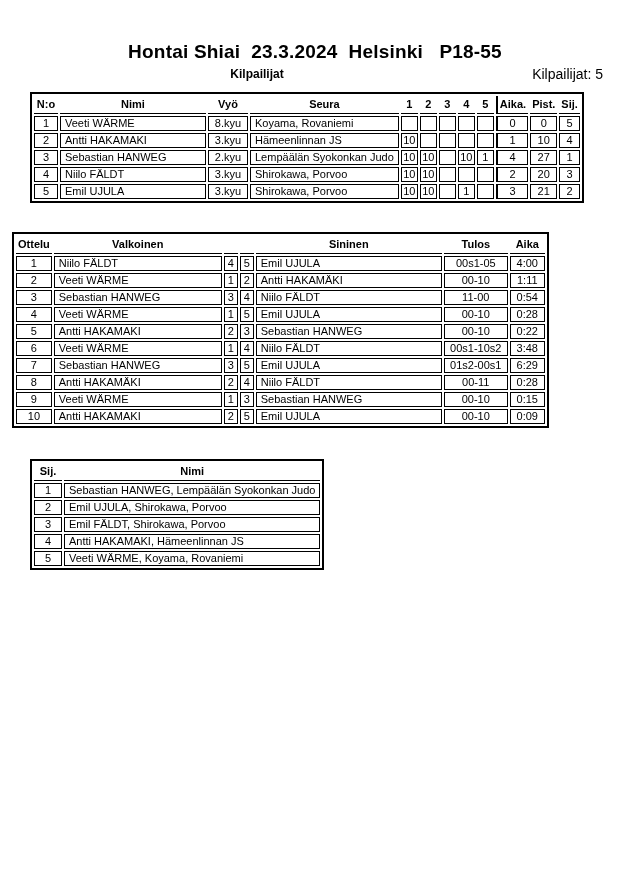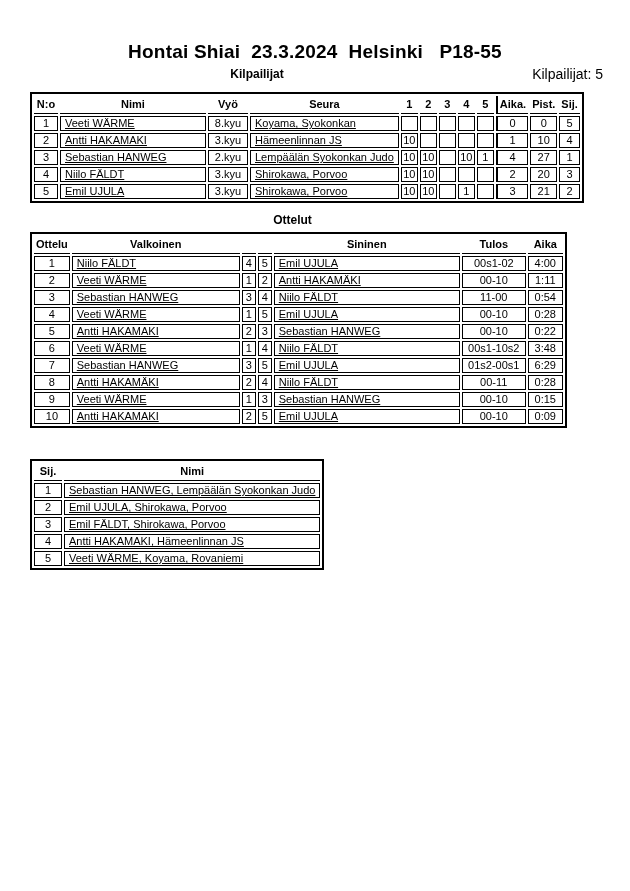--- a/index.html
+++ b/index.html
@@ -25,36 +25,36 @@
   .competitors-count{
     position:absolute;top:66px;right:27px;font-size:14px;
   }
   table{
     position:absolute;
     border-collapse:separate;border-spacing:2px;
     border:2px solid #000;background:#fff;
     table-layout:fixed;
   }
   #kilpailijat-table{left:30px;top:92px;}
-  #ottelut-table{left:30px;top:232px;}
+  #ottelut-table{left:12px;top:232px;}
   #tulokset-table{left:30px;top:459px;}
   th{
     border:none;border-bottom:1px solid #000;
     font-size:11px;font-weight:bold;text-align:center;
     height:17px;padding:0 2px;overflow:visible;white-space:nowrap;
     line-height:17px;
   }
   th.hleft{text-align:center;padding-left:2px;}
   td{
     border:1px solid #000;
     font-size:11px;height:13px;line-height:13px;
     padding:0;overflow:visible;white-space:nowrap;
     text-align:center;
   }
-  td.name{text-align:left;padding:0 4px;text-decoration:underline;}
+  td.name{text-align:left;padding:0 4px;}
   .dsep{border-left:2px solid #000;}
 </style>
 </head>
 <body>
 
 <div class="sheet">
 
   <div class="page-title">Hontai Shiai  23.3.2024  Helsinki   P18-55</div>
   <div class="section-title" id="kilpailijat-label">Kilpailijat</div>
   <div class="competitors-count">Kilpailijat: 5</div>
@@ -88,21 +88,21 @@
         <th class="dsep">Aika.</th>
         <th>Pist.</th>
         <th>Sij.</th>
       </tr>
     </thead>
     <tbody>
       <tr>
         <td>1</td>
         <td class="name">Veeti WÄRME</td>
         <td>8.kyu</td>
-        <td class="name">Koyama, Syokonkan</td>
+        <td class="name">Koyama, Rovaniemi</td>
         <td></td>
         <td></td>
         <td></td>
         <td></td>
         <td></td>
         <td class="dsep">0</td>
         <td>0</td>
         <td>5</td>
       </tr>
       <tr>
@@ -157,21 +157,20 @@
         <td></td>
         <td>1</td>
         <td></td>
         <td class="dsep">3</td>
         <td>21</td>
         <td>2</td>
       </tr>
     </tbody>
   </table>
 
-  <div class="section-title" id="ottelut-label">Ottelut</div>
 
   <table id="ottelut-table">
     <colgroup>
       <col style="width:24px">
         <col style="width:168px">
         <col style="width:14px">
         <col style="width:14px">
       <col style="width:186px">
         <col style="width:64px">
         <col style="width:35px">
@@ -187,21 +186,21 @@
         <th>Aika</th>
       </tr>
     </thead>
     <tbody>
       <tr>
         <td>1</td>
         <td class="name">Niilo FÄLDT</td>
         <td>4</td>
         <td>5</td>
         <td class="name">Emil UJULA</td>
-        <td>00s1-02</td>
+        <td>00s1-05</td>
         <td>4:00</td>
       </tr>
       <tr>
         <td>2</td>
         <td class="name">Veeti WÄRME</td>
         <td>1</td>
         <td>2</td>
         <td class="name">Antti HAKAMÄKI</td>
         <td>00-10</td>
         <td>1:11</td>

